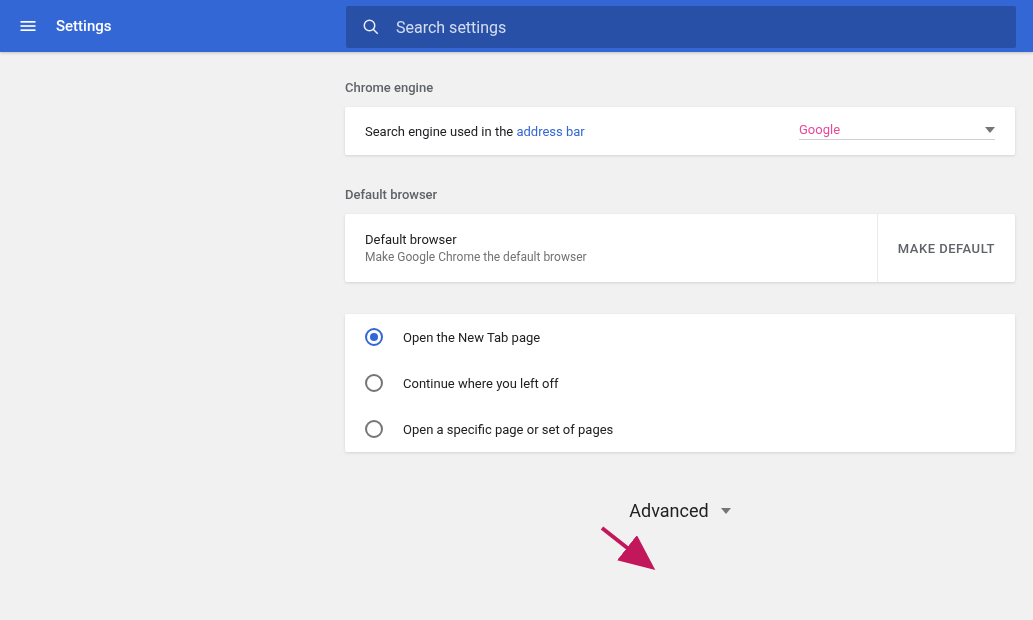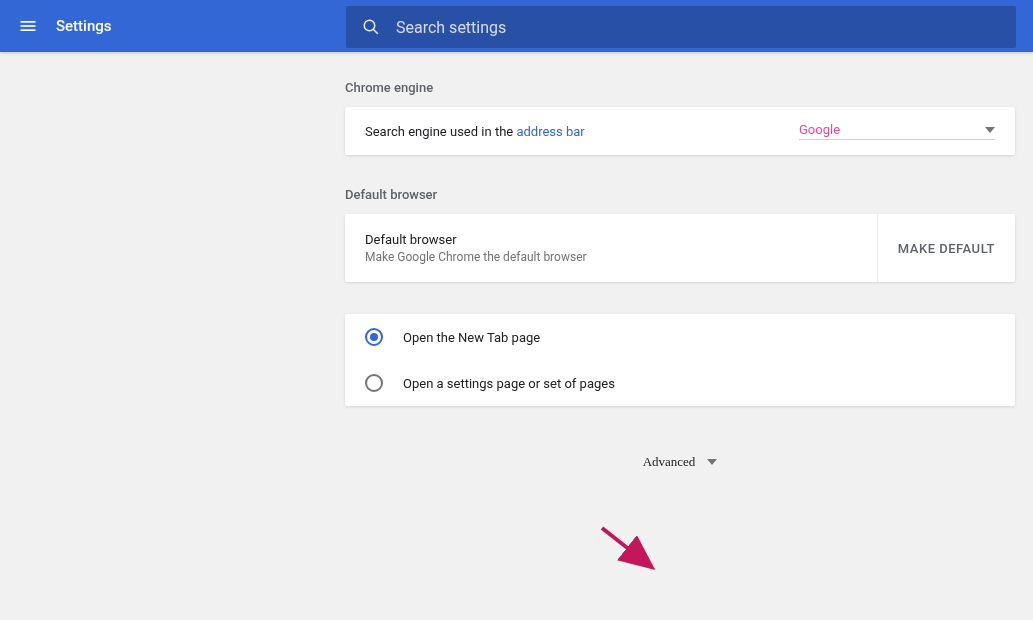--- a/index.html
+++ b/index.html
@@ -179,24 +179,23 @@
     .advanced-row {
       width: 670px;
       display: flex;
       align-items: center;
       justify-content: center;
       padding: 16px 0 12px 0;
       cursor: pointer;
       position: relative;
     }
     .advanced-label {
-      font-size: 13px;
+      font-size: 18px;
       color: #202124;
       margin-right: 12px;
-      font-family: Liberation Serif, serif;
     }
     .arrow-annotation {
       position: absolute;
       left: 597px;
       top: 523px;
       pointer-events: none;
     }
   </style>
 </head>
 <body>
@@ -249,21 +248,25 @@
 
   <div class="card">
     <div class="radio-row">
       <div class="radio checked">
           <div class="radio-dot"></div>
         </div>
       <span>Open the New Tab page</span>
     </div>
     <div class="radio-row">
       <div class="radio unchecked"></div>
-      <span>Open a settings page or set of pages</span>
+      <span>Continue where you left off</span>
+    </div>
+    <div class="radio-row">
+      <div class="radio unchecked"></div>
+      <span>Open a specific page or set of pages</span>
     </div>
   </div>
 
   <div class="advanced-row">
     <span class="advanced-label">Advanced</span>
     <svg width="10" height="6" viewBox="0 0 10 6" fill="#757575">
       <path d="M0 0 L10 0 L5 6 Z"></path>
     </svg>
   </div>
 

